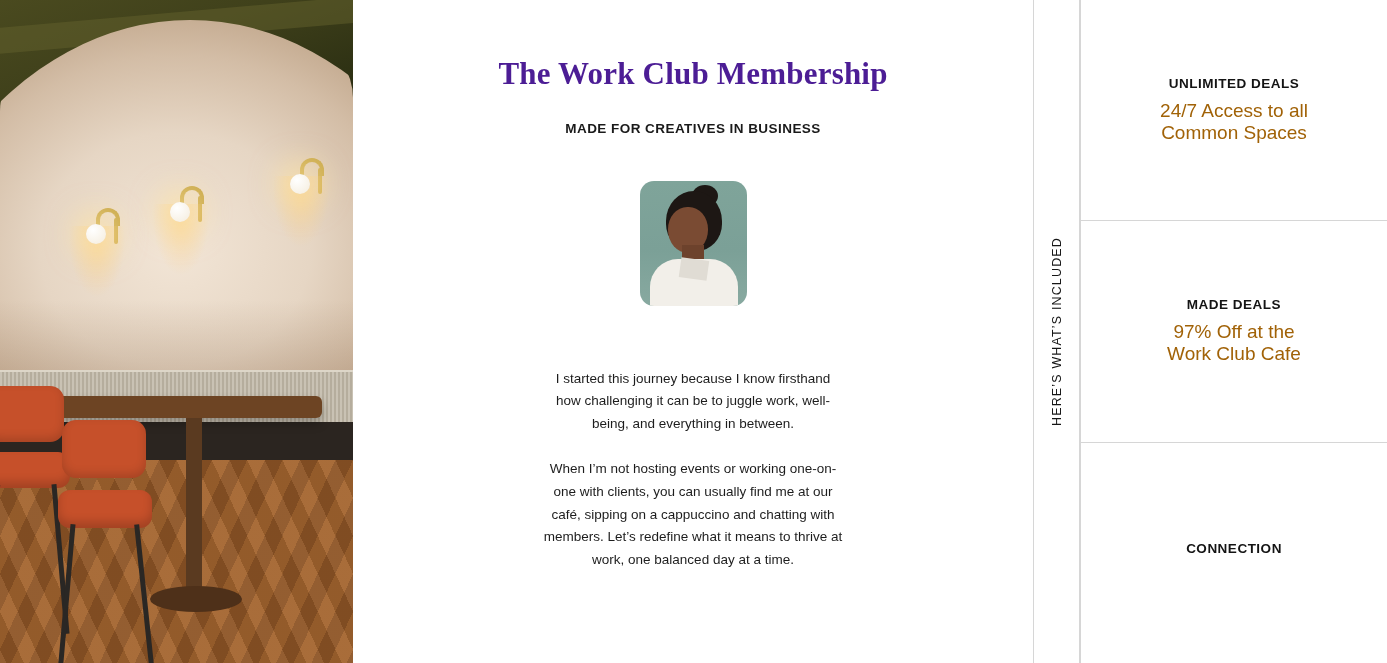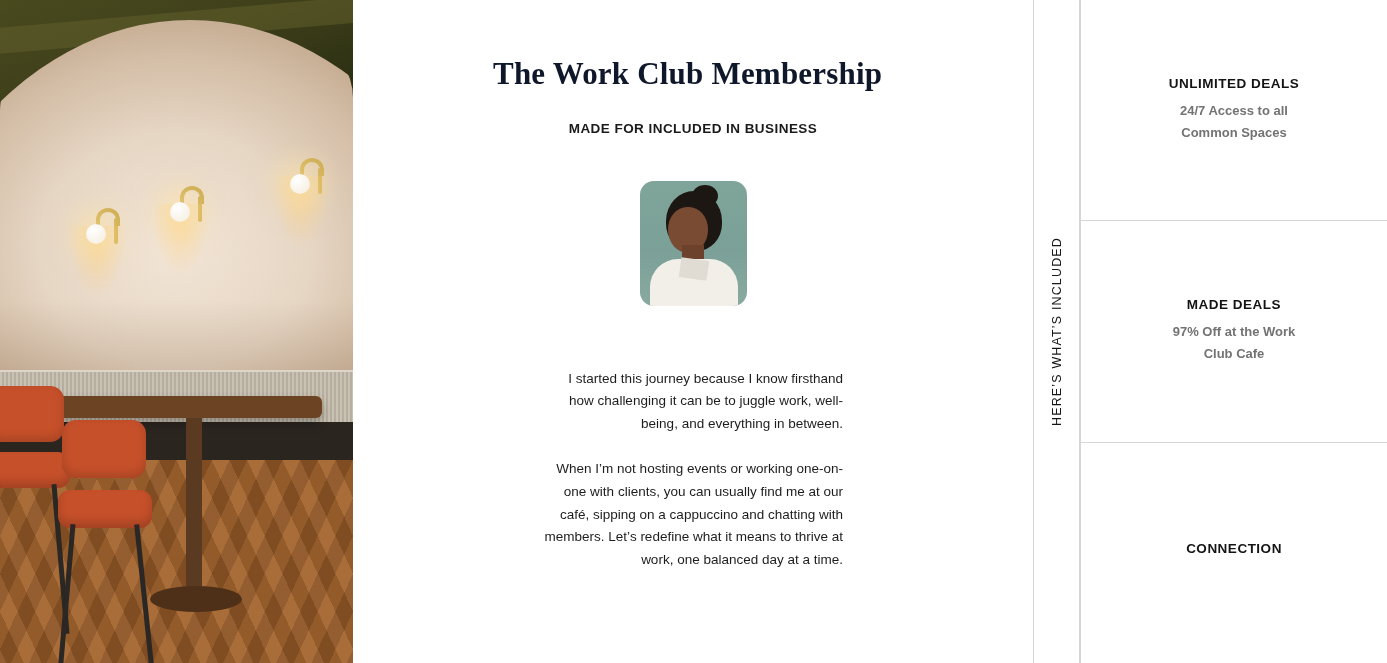--- a/index.html
+++ b/index.html
@@ -170,22 +170,23 @@
     position: relative;
     flex: 0 0 680px;
     height: 663px;
     background: #ffffff;
     padding-top: 58px;
   }
   .title {
     font-family: "Liberation Serif", serif;
     font-size: 31px;
     line-height: 1.05;
+    text-align: center;
     letter-spacing: .2px;
-    color: #0f172a;
+    color: #4c1d95;
     padding: 0 140px;
   }
   .subtitle {
     margin-top: 30px;
     text-align: center;
     font-size: 13.5px;
     letter-spacing: .45px;
     font-weight: 600;
     color: #1a1a1a;
   }
@@ -239,21 +240,21 @@
   .p-collar {
     position: absolute;
     left: 40px; top: 78px;
     width: 28px; height: 20px;
     background: #e0dcd4;
     transform: rotate(8deg);
   }
   .body-copy {
     margin: 62px auto 0;
     width: 300px;
-    text-align: right;
+    text-align: center;
     font-size: 13.5px;
     line-height: 22.8px;
     color: #1d1d1d;
   }
   .body-copy p + p { margin-top: 22px; }
 
   
   .strip {
     position: relative;
     flex: 0 0 47px;
@@ -294,25 +295,24 @@
   }
   .feature:last-child { border-bottom: none; }
   .feature-title {
     font-size: 13.5px;
     letter-spacing: .5px;
     font-weight: 600;
     color: #141414;
     margin-bottom: 9px;
   }
   .feature-desc {
-    font-size: 13px;
+    font-size: 19px;
     line-height: 22px;
-    color: #737373;
+    color: #a16207;
     max-width: 150px;
-    font-weight: bold;
   }
 </style>
 </head>
 <body>
 
 <div class="page">
 
   <div class="photo-panel">
     <div class="photo-ceiling"></div>
     <div class="photo-ceiling-edge"></div>
@@ -356,21 +356,21 @@
     <div class="chair chairB">
       <div class="back"></div>
         <div class="seat"></div>
         <div class="leg l1"></div>
         <div class="leg l2"></div>
     </div>
   </div>
 
   <div class="center">
     <h1 class="title">The Work Club Membership</h1>
-    <div class="subtitle">MADE FOR INCLUDED IN BUSINESS</div>
+    <div class="subtitle">MADE FOR CREATIVES IN BUSINESS</div>
 
     <div class="portrait-wrap">
       <div class="portrait">
         <div class="p-bun"></div>
         <div class="p-hair"></div>
         <div class="p-face"></div>
         <div class="p-neck"></div>
         <div class="p-shirt"></div>
         <div class="p-collar"></div>
       </div>

